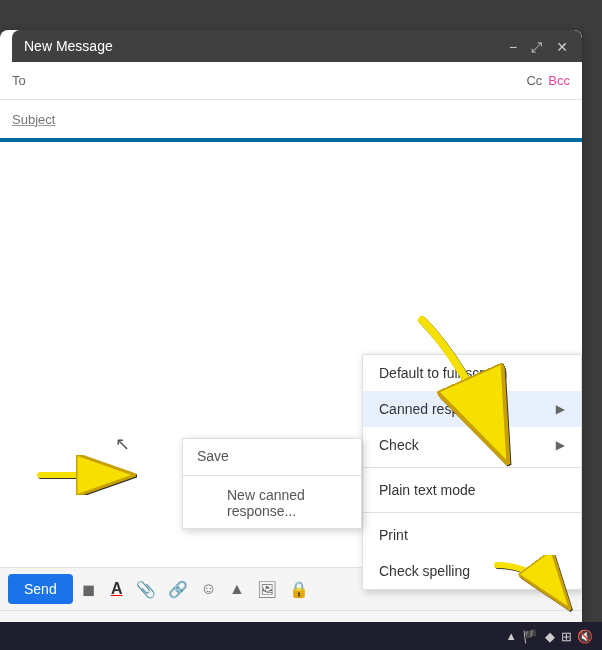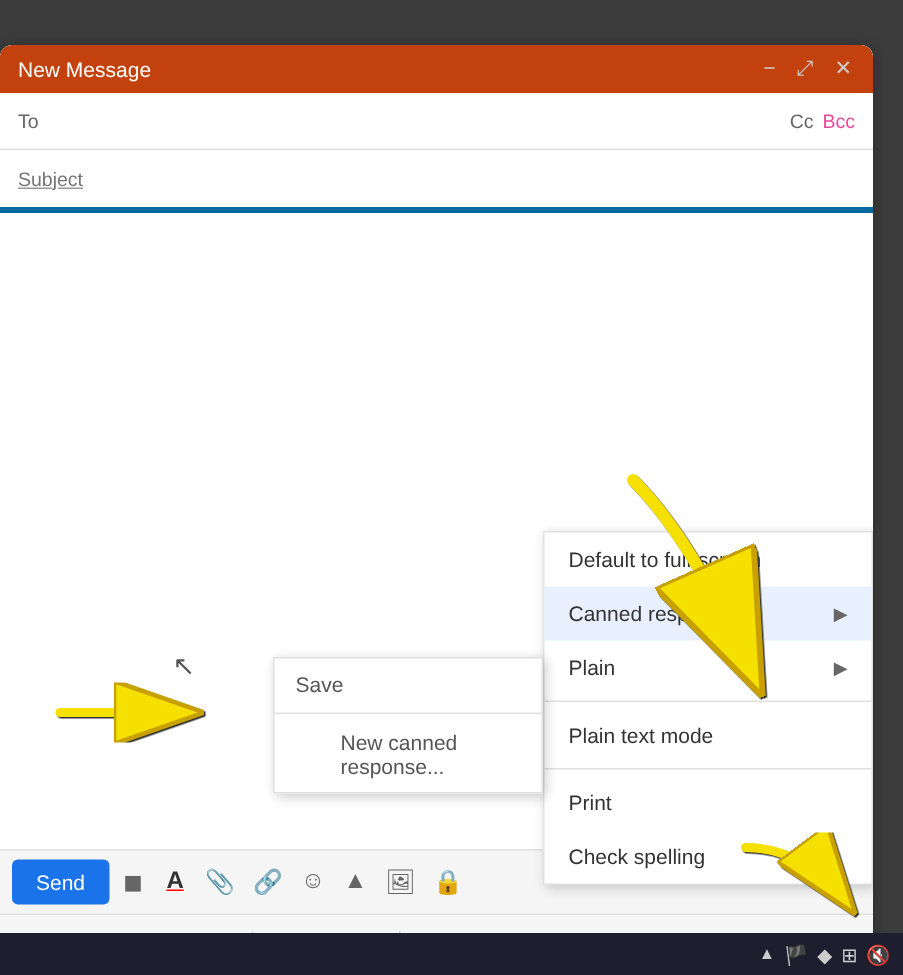--- a/index.html
+++ b/index.html
@@ -22,28 +22,29 @@
       background: #fff;
       border-radius: 8px 8px 0 0;
       box-shadow: 0 2px 10px rgba(0,0,0,0.3);
       display: flex;
       flex-direction: column;
       overflow: hidden;
     }
 
     
     .title-bar {
-      background: #c2410c;
+      background: #404040;
       color: #fff;
       padding: 8px 12px;
       display: flex;
-      align-items: flex-start;
+      align-items: flex-end;
       justify-content: space-between;
       border-radius: 8px 8px 0 0;
       flex-shrink: 0;
+      margin-left: 12px;
     }
     .title-bar-left {
       font-size: 14px;
       font-weight: 500;
     }
     .title-bar-right {
       display: flex;
       gap: 10px;
       align-items: center;
     }
@@ -332,21 +333,21 @@
 
   <div class="context-menu">
     <div class="menu-item">
       <span>Default to full-screen</span>
     </div>
     <div class="menu-item highlighted">
       <span>Canned responses</span>
       <span class="chevron">▶</span>
     </div>
     <div class="menu-item">
-      <span>Plain</span>
+      <span>Check</span>
       <span class="chevron">▶</span>
     </div>
     <div class="menu-divider"></div>
     <div class="menu-item">
       <span>Plain text mode</span>
     </div>
     <div class="menu-divider"></div>
     <div class="menu-item">
       <span>Print</span>
     </div>

